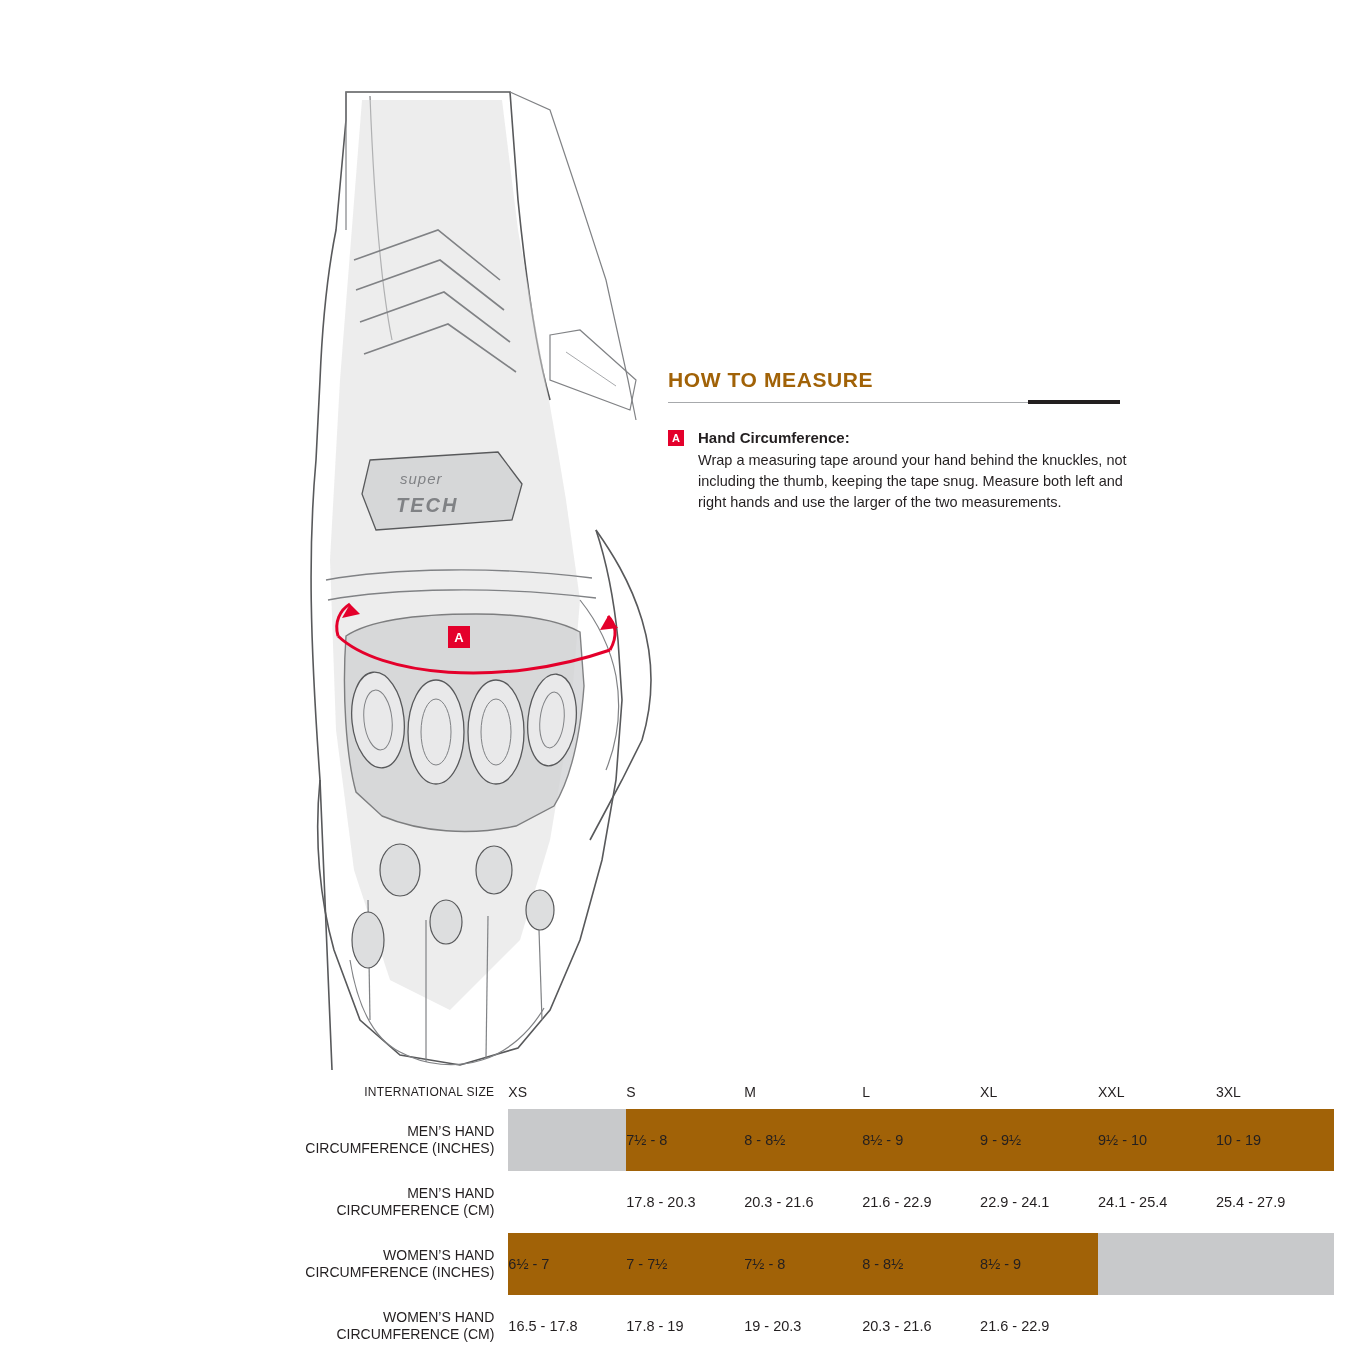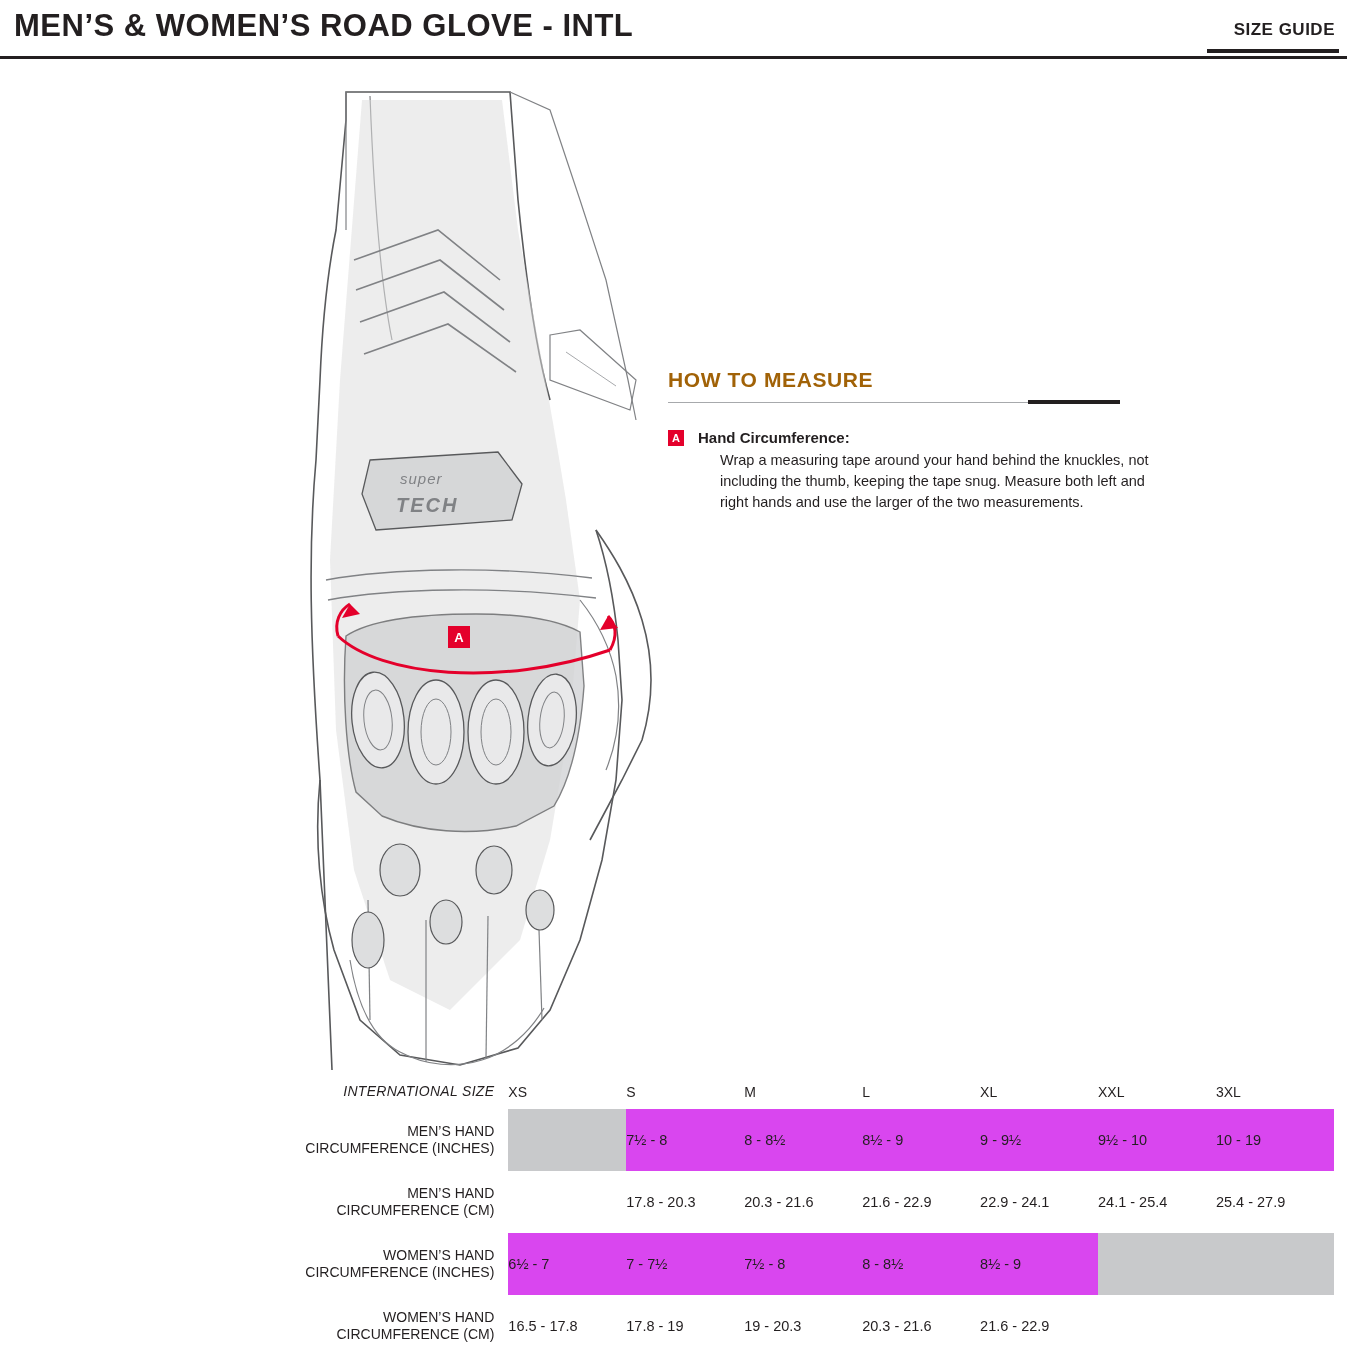--- a/index.html
+++ b/index.html
@@ -63,58 +63,52 @@
     position: absolute; left: 0; top: 1px;
     width: 16px; height: 16px; background: #e4002b;
     color: #ffffff; font-size: 11px; font-weight: bold;
     display: flex; align-items: center; justify-content: center;
   }
   .howto-lead {
     font-size: 15px; font-weight: bold; color: #231f20; line-height: 1.2;
     margin-bottom: 3px;
   }
   .howto-text {
-    font-size: 14.5px; color: #231f20; line-height: 1.45; max-width: 450px; margin-left: 22px;
+    font-size: 14.5px; color: #231f20; line-height: 1.45; max-width: 450px;
   }
 
   
   .table-wrap {
     position: absolute; left: 264px; top: 1075px; width: 1070px;
   }
   table.sizes {
     border-collapse: collapse; width: 1070px;
     font-size: 14.5px; color: #231f20;
   }
   table.sizes td, table.sizes th {
     padding: 0; margin: 0; text-align: left; vertical-align: middle;
     font-weight: normal;
   }
   .rowlabel {
     text-align: right !important; padding-right: 14px !important;
     font-weight: bold; font-size: 14px; line-height: 1.25;
     width: 186px; white-space: nowrap;
   }
   tr.head td { height: 34px; font-size: 14px; }
-  tr.head .rowlabel { font-size: 14px; letter-spacing: 0.3px; font-style: italic; }
+  tr.head .rowlabel { font-size: 12px; letter-spacing: 0.3px; }
   tr.data td { height: 62px; }
-  tr.shaded td.cell { background: #d946ef; }
+  tr.shaded td.cell { background: #a16207; }
   tr.shaded td.cell.empty { background: #c8c9cb; }
   .cell { width: 98px; }
 </style>
 </head>
 <body>
 
 <div class="page">
 
-  <div class="header">
-    <div class="header-title">MEN’S &amp; WOMEN’S ROAD GLOVE - INTL</div>
-    <div class="header-right">SIZE GUIDE</div>
-    <div class="header-rule-right"></div>
-    <div class="header-rule"></div>
-  </div>
 
   <div class="glove-wrap">
     <svg width="480" height="990" viewBox="0 0 480 990" xmlns="http://www.w3.org/2000/svg">
       <g fill="none" stroke="#58595b" stroke-width="1.6">
 
         <path d="M82 990 L70 700 C60 560 58 470 66 380 L70 300 C72 250 76 200 86 150 L96 40 L96 12 L260 12 L268 120 C276 200 286 270 300 320"></path>
         <path d="M96 12 L96 150" stroke="#808285" stroke-width="1.2"></path>
 
         <path d="M120 16 C124 120 130 200 142 260" stroke="#808285" stroke-width="1.2"></path>
 

